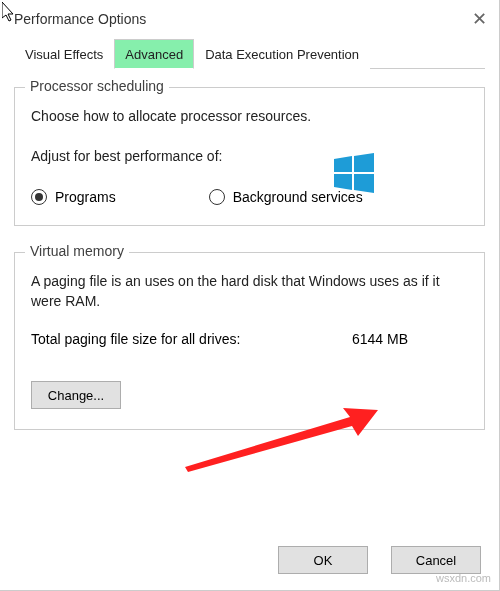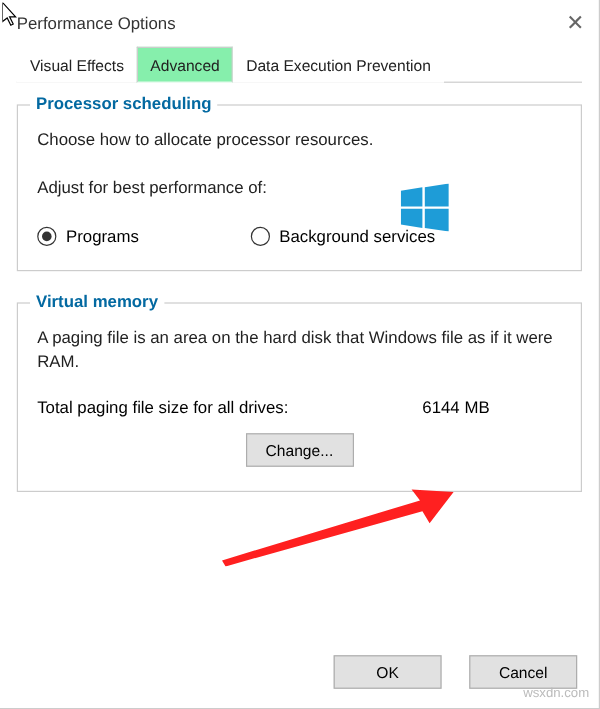--- a/index.html
+++ b/index.html
@@ -13,36 +13,36 @@
     
     .cursor { position: absolute; top: 2px; left: 2px; z-index: 10; }
     
     .tab-row { display: flex; margin: 0 14px; border-bottom: 1px solid #ccc; position: relative; }
     .tab { padding: 7px 10px 6px; font-size: 13px; color: #222; background: #fff; border: 1px solid transparent; border-bottom: none; cursor: pointer; position: relative; top: 1px; }
     .tab.active { border: 1px solid #ccc; border-bottom: 1px solid #fff; background: #86efac; }
     
     .content { padding: 18px 14px 0; }
     
     .group { border: 1px solid #ccc; padding: 18px 16px 20px; margin-bottom: 26px; position: relative; }
-    .group-title { position: absolute; top: -10px; left: 10px; background: #fff; padding: 0 5px; font-size: 14px; color: #0369a1; font-weight: bold; }
+    .group-title { position: absolute; top: -10px; left: 10px; background: #fff; padding: 0 5px; font-size: 14px; color: #404040; }
     
     .text { font-size: 14px; color: #222; line-height: 1.45; }
     .mt { margin-top: 20px; }
     
     .radio-row { display: flex; gap: 93px; margin-top: 22px; align-items: center; }
     .radio-opt { display: flex; align-items: center; gap: 8px; font-size: 14px; }
     .radio { width: 16px; height: 16px; border: 1px solid #333; border-radius: 50%; display: inline-flex; align-items: center; justify-content: center; }
     .radio.checked::after { content: ''; width: 8px; height: 8px; background: #333; border-radius: 50%; }
     
     .win-icon { position: absolute; top: 65px; right: 110px; width: 40px; height: 40px; }
     
     .info-row { display: flex; justify-content: space-between; margin-top: 20px; font-size: 14px; }
     .info-val { margin-right: 60px; }
     
-    .btn-row { display: flex; justify-content: center; margin-top: 14px; }
+    .btn-row { display: flex; justify-content: flex-start; margin-top: 34px; }
     .btn { min-width: 90px; height: 28px; font-size: 13px; background: #e1e1e1; border: 1px solid #adadad; cursor: pointer; padding: 0 14px; }
     .btn:disabled { color: #888; cursor: default; }
     
     .bottom-bar { position: absolute; bottom: 16px; right: 18px; display: flex; gap: 23px; }
     
     .arrow { position: absolute; left: 180px; top: 402px; z-index: 5; }
     
     .watermark { position: absolute; bottom: 6px; right: 8px; font-size: 11px; color: #bbb; z-index: 20; font-family: Arial; text-align: right; }
   </style>
 </head>
@@ -86,21 +86,21 @@
         </label>
         <label class="radio-opt">
           <span class="radio"></span>
           <span>Background services</span>
         </label>
       </div>
     </div>
 
     <div class="group">
       <div class="group-title">Virtual memory</div>
-      <div class="text">A paging file is an area on the hard disk that Windows file as if it were RAM.</div>
+      <div class="text">A paging file is an uses on the hard disk that Windows uses as if it were RAM.</div>
       <div class="info-row">
         <span>Total paging file size for all drives:</span>
         <span class="info-val">6144 MB</span>
       </div>
       <div class="btn-row">
         <button class="btn">Change...</button>
       </div>
     </div>
 
   </div>

